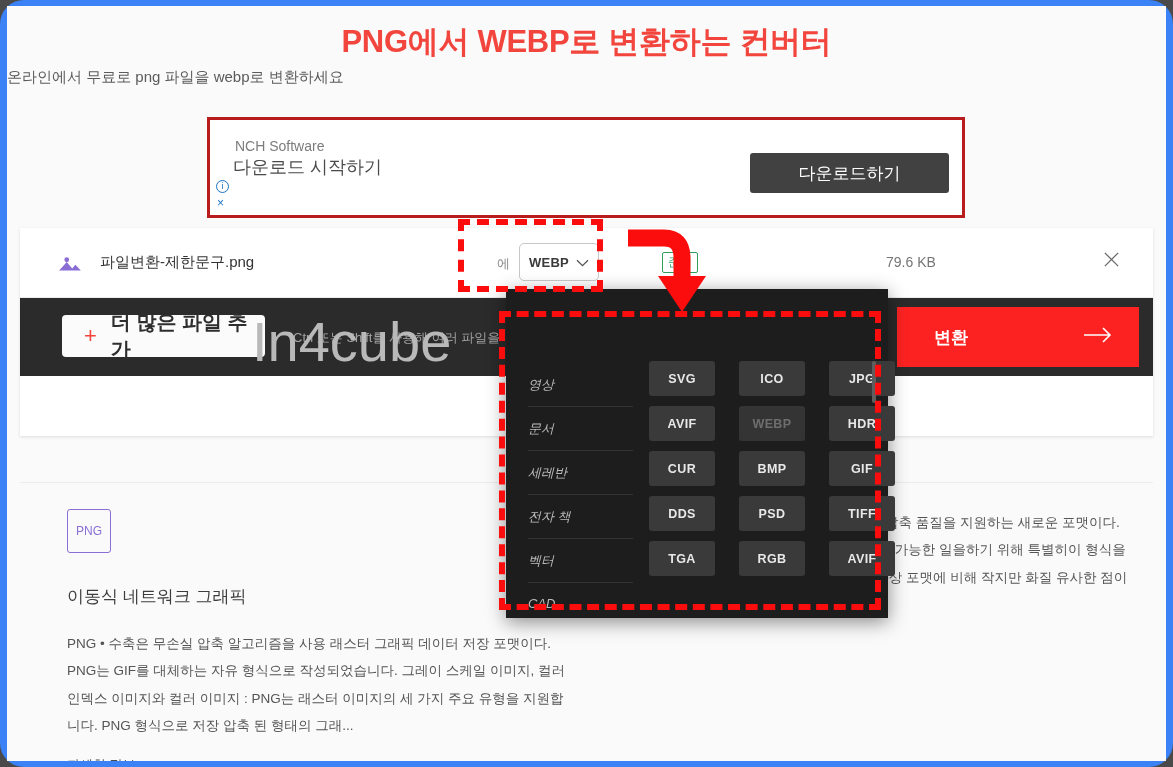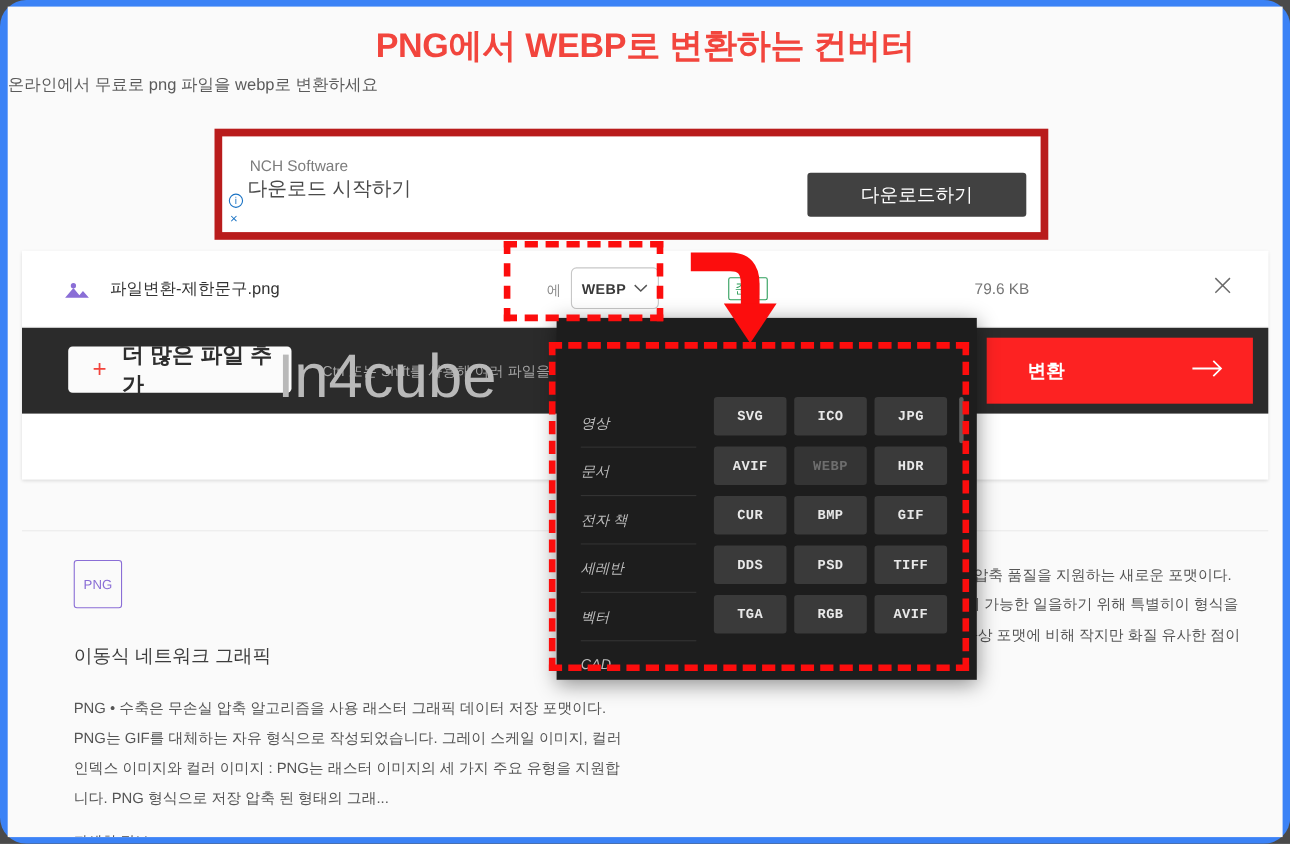--- a/index.html
+++ b/index.html
@@ -35,24 +35,24 @@
     color: #f2453d; letter-spacing: -0.3px;
   }
   .page-subtitle {
     position: absolute; left: 0; top: 62px; width: 100%;
     text-align: left;
     font-size: 15px; color: #5b5b5b;
   }
 
   
   .ad-banner {
-    position: absolute; left: 188px; top: 111px;
+    position: absolute; left: 200px; top: 111px;
     width: 758px; height: 101px;
     background: #ffffff;
-    border: 7px solid #b91c1c;
+    border: 3px solid #b91c1c;
   }
   .ad-brand {
     position: absolute; left: 25px; top: 18px;
     font-size: 14px; color: #7c7c7c;
   }
   .ad-headline {
     position: absolute; left: 23px; top: 35px;
     font-size: 18px; color: #4a4a4a; font-weight: 400;
   }
   .ad-cta {
@@ -227,23 +227,22 @@
     border-bottom: 1px solid #333333;
     cursor: pointer;
   }
   .dd-cat:last-child { border-bottom: none; }
   .dd-grid {
     position: absolute; left: 143px; top: 0;
     width: 218px; height: 252px;
     display: grid;
     grid-template-columns: repeat(3, 66px);
     grid-auto-rows: 35px;
-    gap: 10px 7px;
+    gap: 10px 24px;
     padding-top: 2px;
-    font-family: Liberation Mono, monospace;
   }
   .fmt-tile {
     background: #3a3a3a; border-radius: 3px;
     display: flex; align-items: center; justify-content: center;
     font-size: 12.5px; font-weight: 700; color: #e8e8e8;
     letter-spacing: 0.4px;
     cursor: pointer;
   }
   .fmt-tile.disabled { color: #6e6e6e; background: #343434; cursor: default; }
   .dd-scrollbar {
@@ -349,22 +348,22 @@
         <div class="fmt-body">이는 인터넷에서 이미지의 무손실 및 손실 압축 품질을 지원하는 새로운 포맷이다. 구글 회사는 온라인으로 신속하고 편리하게 가능한 일을하기 위해 특별히이 형식을 개발했다. 주요 이점은 파일 크기가 다른 화상 포맷에 비해 작지만 화질 유사한 점이다.</div>
       </div>
     </div>
 
     <div class="dropdown-panel">
 
       <div class="dd-body">
         <div class="dd-categories">
           <div class="dd-cat">영상</div>
           <div class="dd-cat">문서</div>
+          <div class="dd-cat">세레반</div>
           <div class="dd-cat">전자 책</div>
-          <div class="dd-cat">세레반</div>
           <div class="dd-cat">벡터</div>
           <div class="dd-cat">CAD</div>
         </div>
 
         <div class="dd-scrollbar"></div>
 
         <div class="dd-grid">
           <div class="fmt-tile">SVG</div>
           <div class="fmt-tile">ICO</div>
           <div class="fmt-tile">JPG</div>

